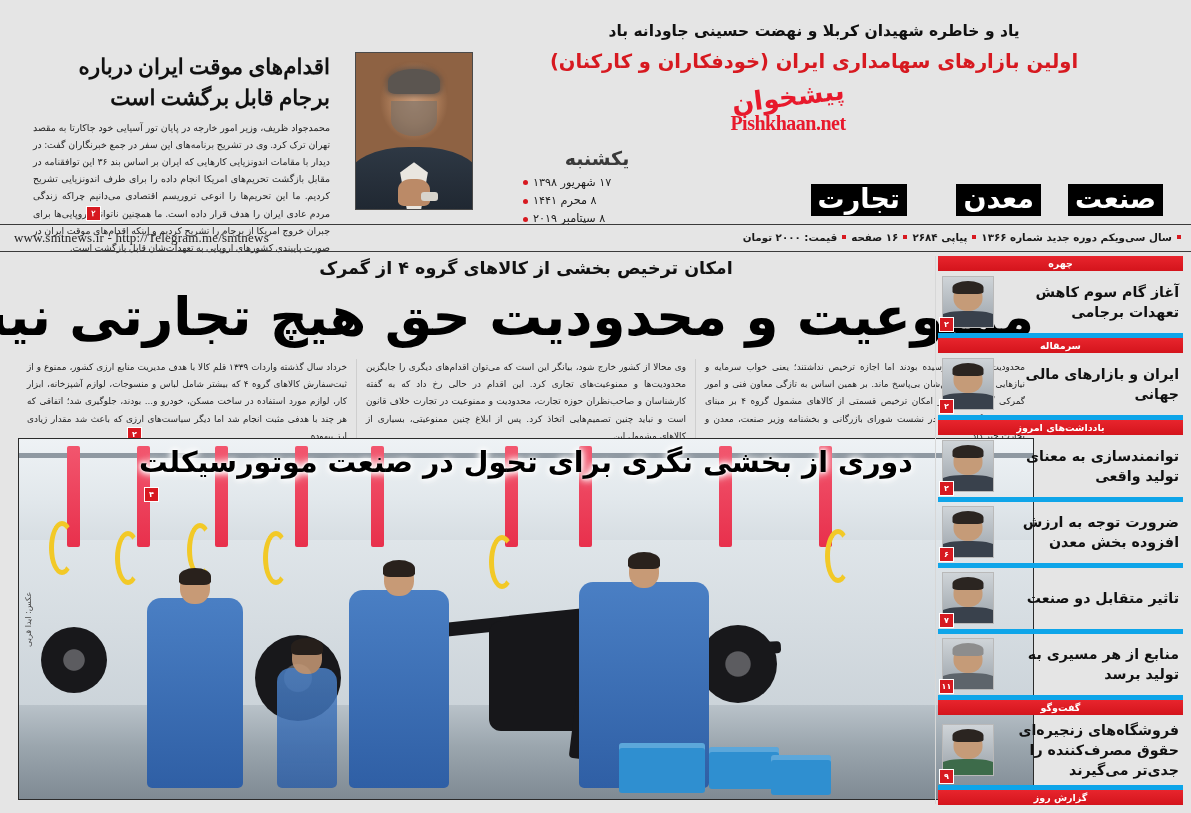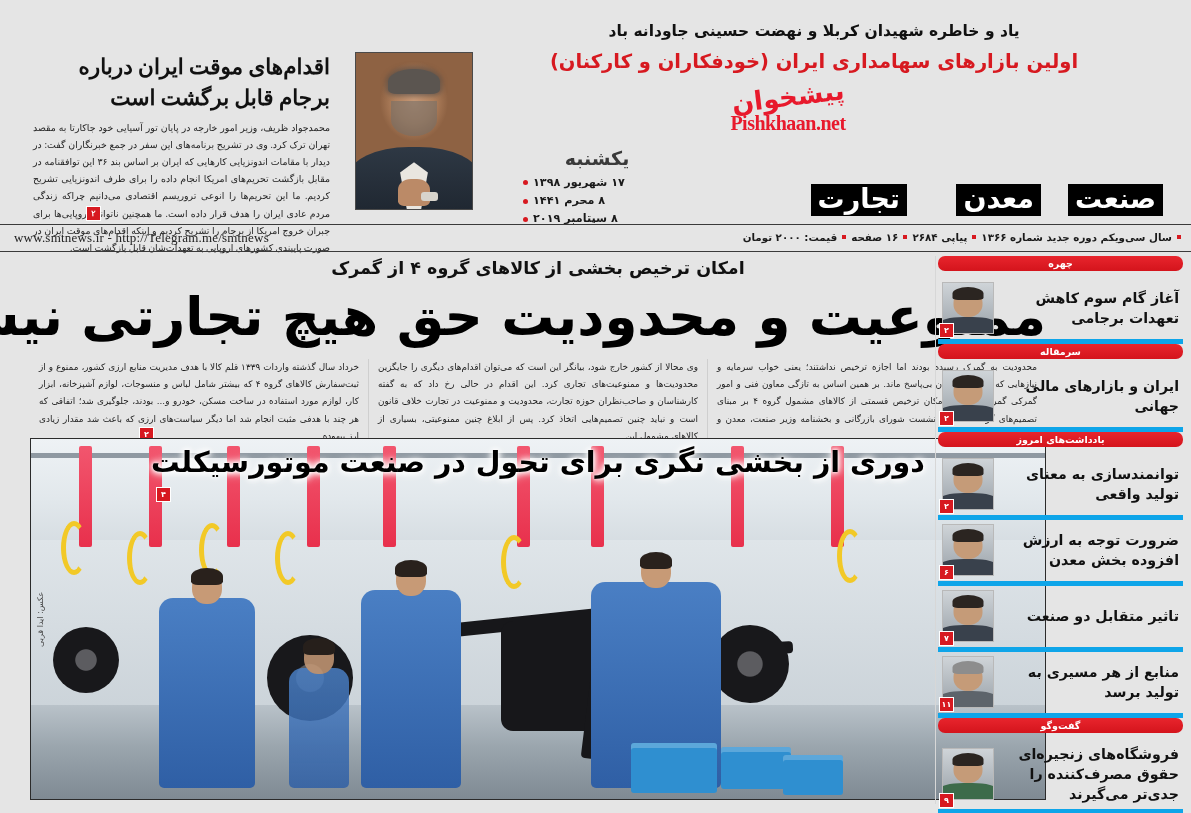--- a/index.html
+++ b/index.html
@@ -129,21 +129,21 @@
     position: absolute; right: 520px; top: 148px; width: 148px;
     direction: rtl; text-align: left;
   }
   #date-box .weekday {
     font-size: 19px; font-weight: 700; color: #3a3a3a;
     text-align: center; line-height: 1.1; margin-bottom: 5px;
   }
   .date-row {
     display: flex; flex-direction: row-reverse; align-items: center;
     justify-content: flex-start; gap: 5px;
-    font-size: 11.2px; font-weight: 700; color: #1a1a1a;
+    font-size: 11.2px; font-weight: 400; color: #1a1a1a;
     line-height: 1.62;
   }
   .date-dot {
     width: 5px; height: 5px; background: #d71920; border-radius: 50%;
     flex: 0 0 5px;
   }
 
   
   #rule-top {
     position: absolute; left: 0; top: 224px; width: 1191px;
@@ -163,21 +163,21 @@
     position: absolute; right: 10px; top: 231px; width: 460px;
     direction: rtl; text-align: right;
     display: flex; flex-direction: row; align-items: center;
     justify-content: flex-start; gap: 5px; flex-wrap: nowrap;
     font-size: 10.3px; font-weight: 700; color: #1a1a1a;
   }
   #issue-line .sq { width: 4px; height: 4px; background: #d71920; flex: 0 0 4px; }
 
   
   #main {
-    position: absolute; left: 30px; top: 256px; width: 1016px; height: 545px;
+    position: absolute; left: 18px; top: 256px; width: 1016px; height: 545px;
     direction: rtl;
   }
   #kicker {
     text-align: center; font-size: 17.5px; font-weight: 700;
     color: #111; letter-spacing: -0.3px; margin-top: 2px;
   }
   #main-headline {
     text-align: center; margin-top: 10px;
     font-size: 53px; font-weight: 700; color: #000;
     line-height: 1.08; letter-spacing: -2.2px; white-space: nowrap;
@@ -285,22 +285,21 @@
     position: absolute; right: 8px; top: 256px; width: 248px; height: 548px;
     direction: rtl; border-left: 1px solid #d7d7d7;
     padding-left: 2px;
   }
   .sec-head {
     background: linear-gradient(180deg,#e8252d 0%, #d4141c 100%);
     color: #fff; text-align: center;
     font-size: 9.5px; font-weight: 700;
     height: 15px; line-height: 15px;
     letter-spacing: 0.4px;
-    margin-bottom: 7px;
-    border-radius: 7px;
+    margin-bottom: 1px;
   }
   .sb-item {
     position: relative;
     display: flex; flex-direction: row; align-items: center;
     gap: 6px; padding: 4px 4px 5px 4px;
     border-bottom: 5px solid #0ea5e9;
     min-height: 56px;
   }
   .sb-item:last-child { border-bottom: none; }
   .sb-title {

